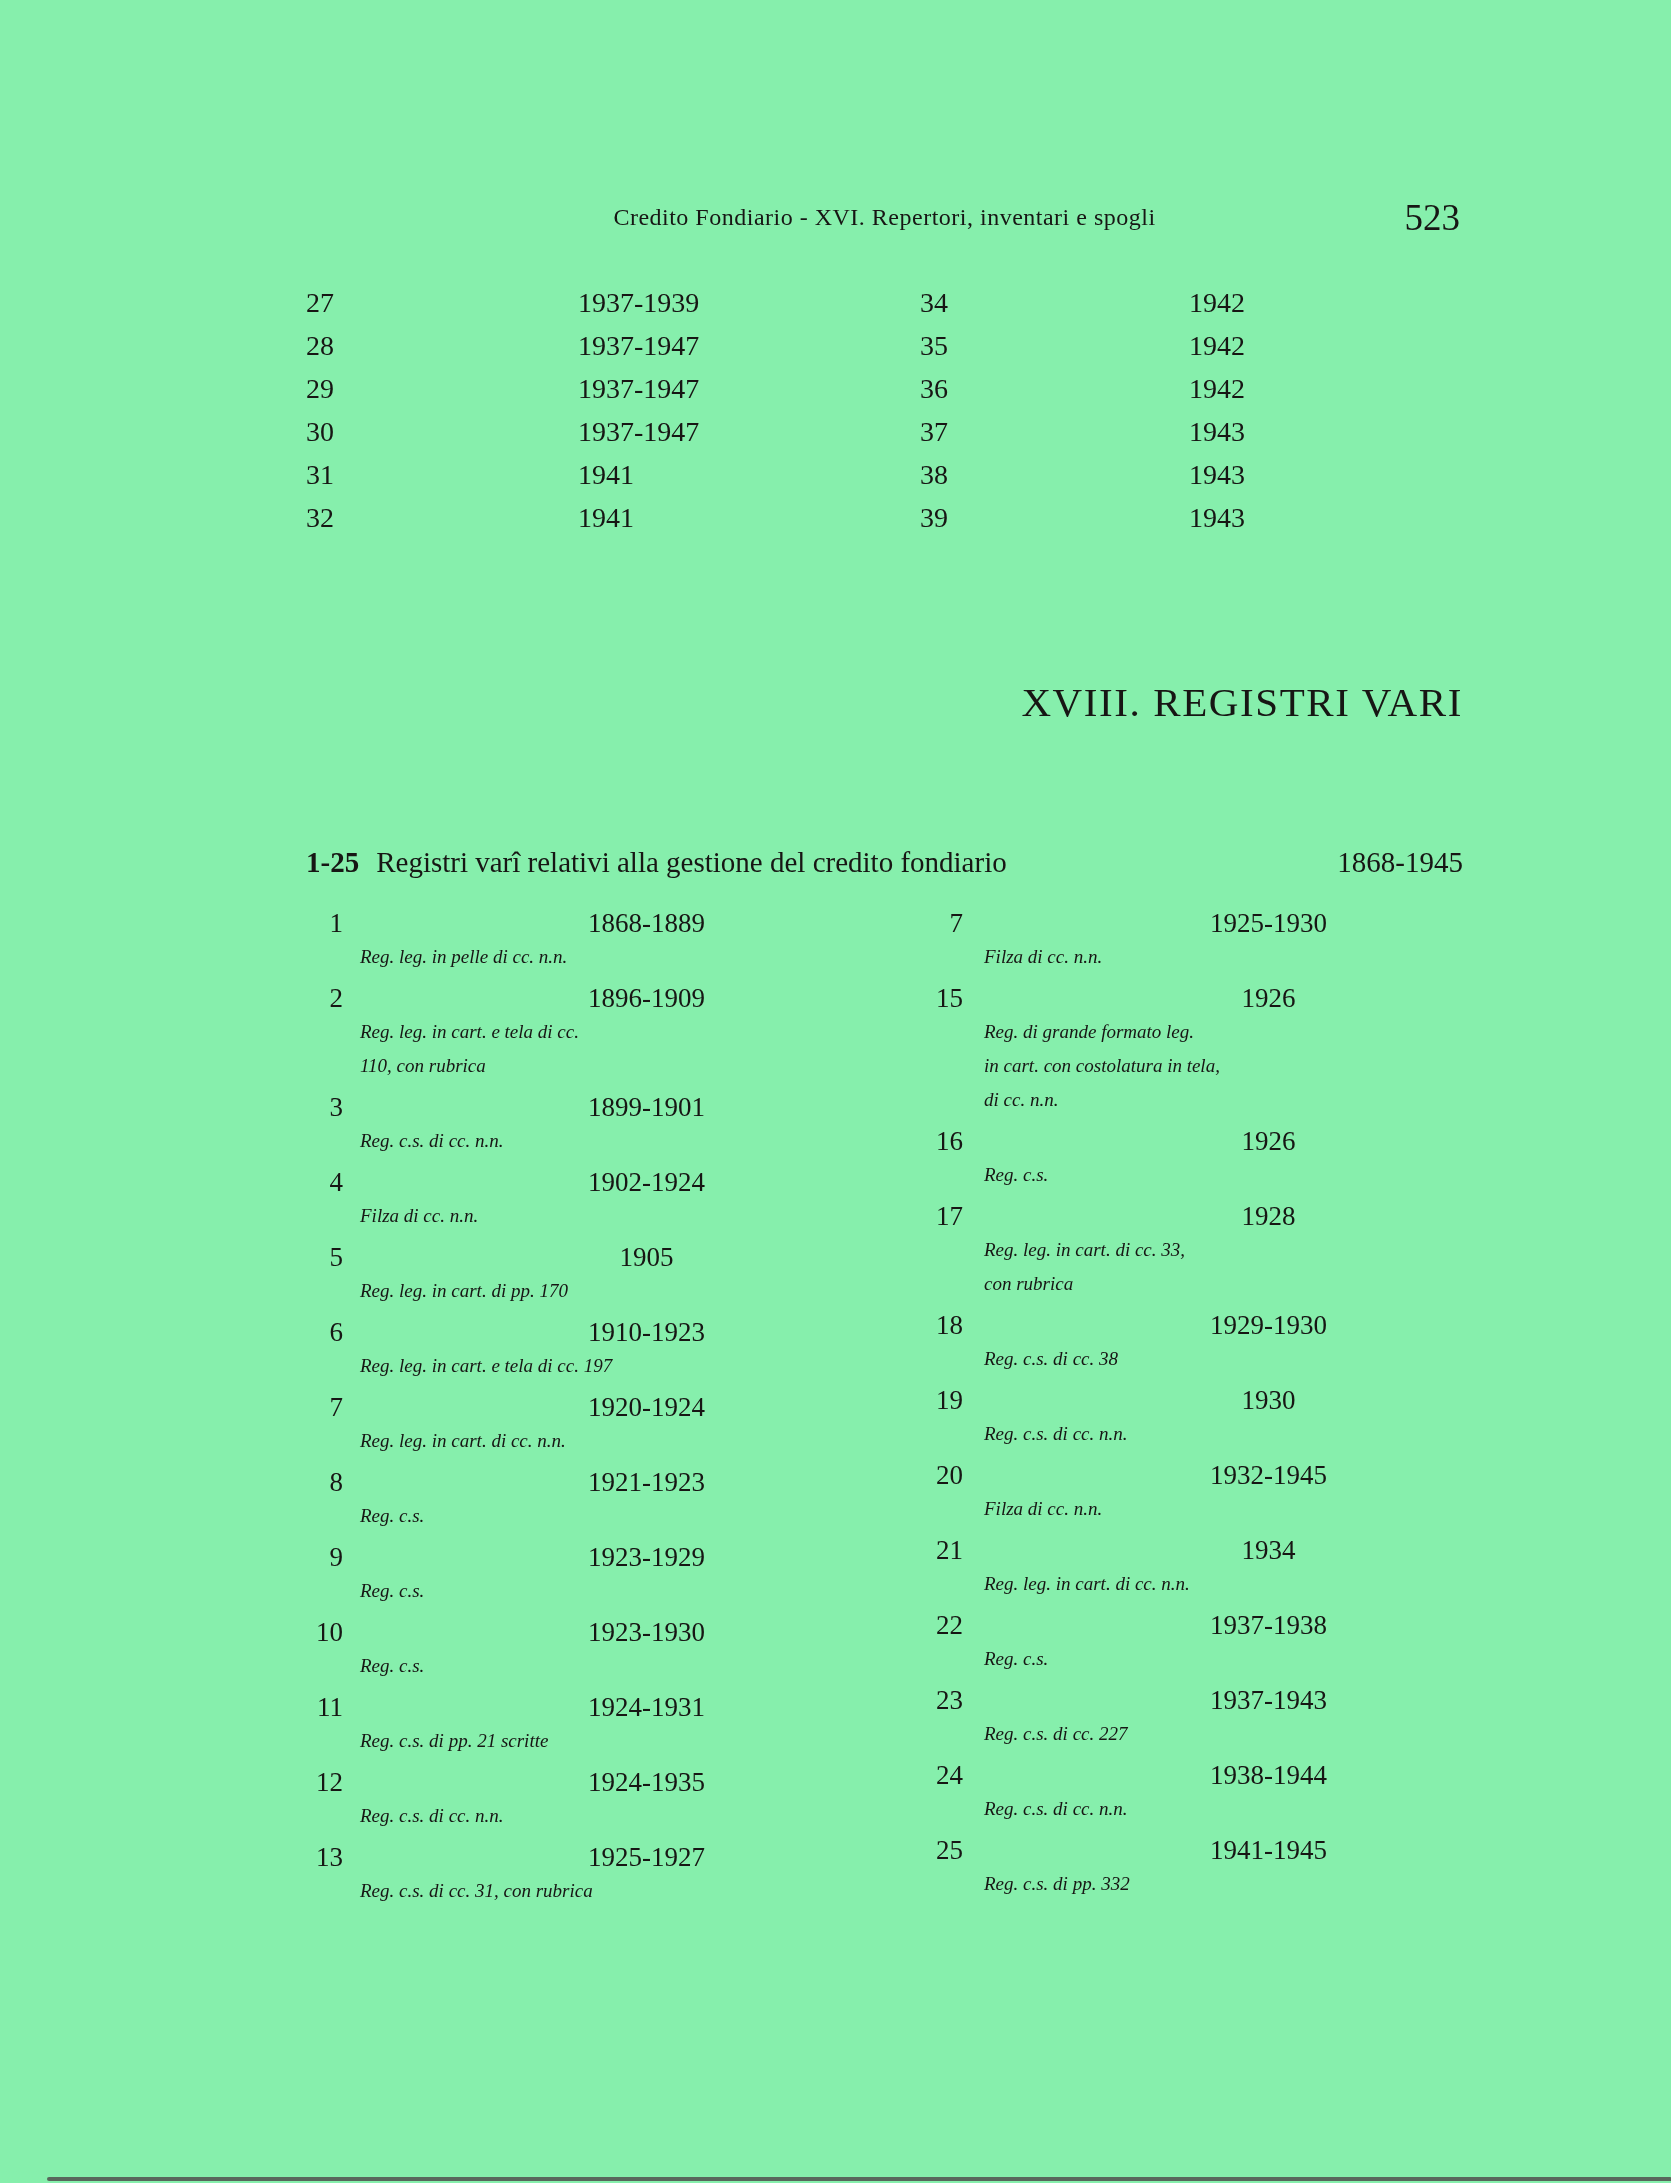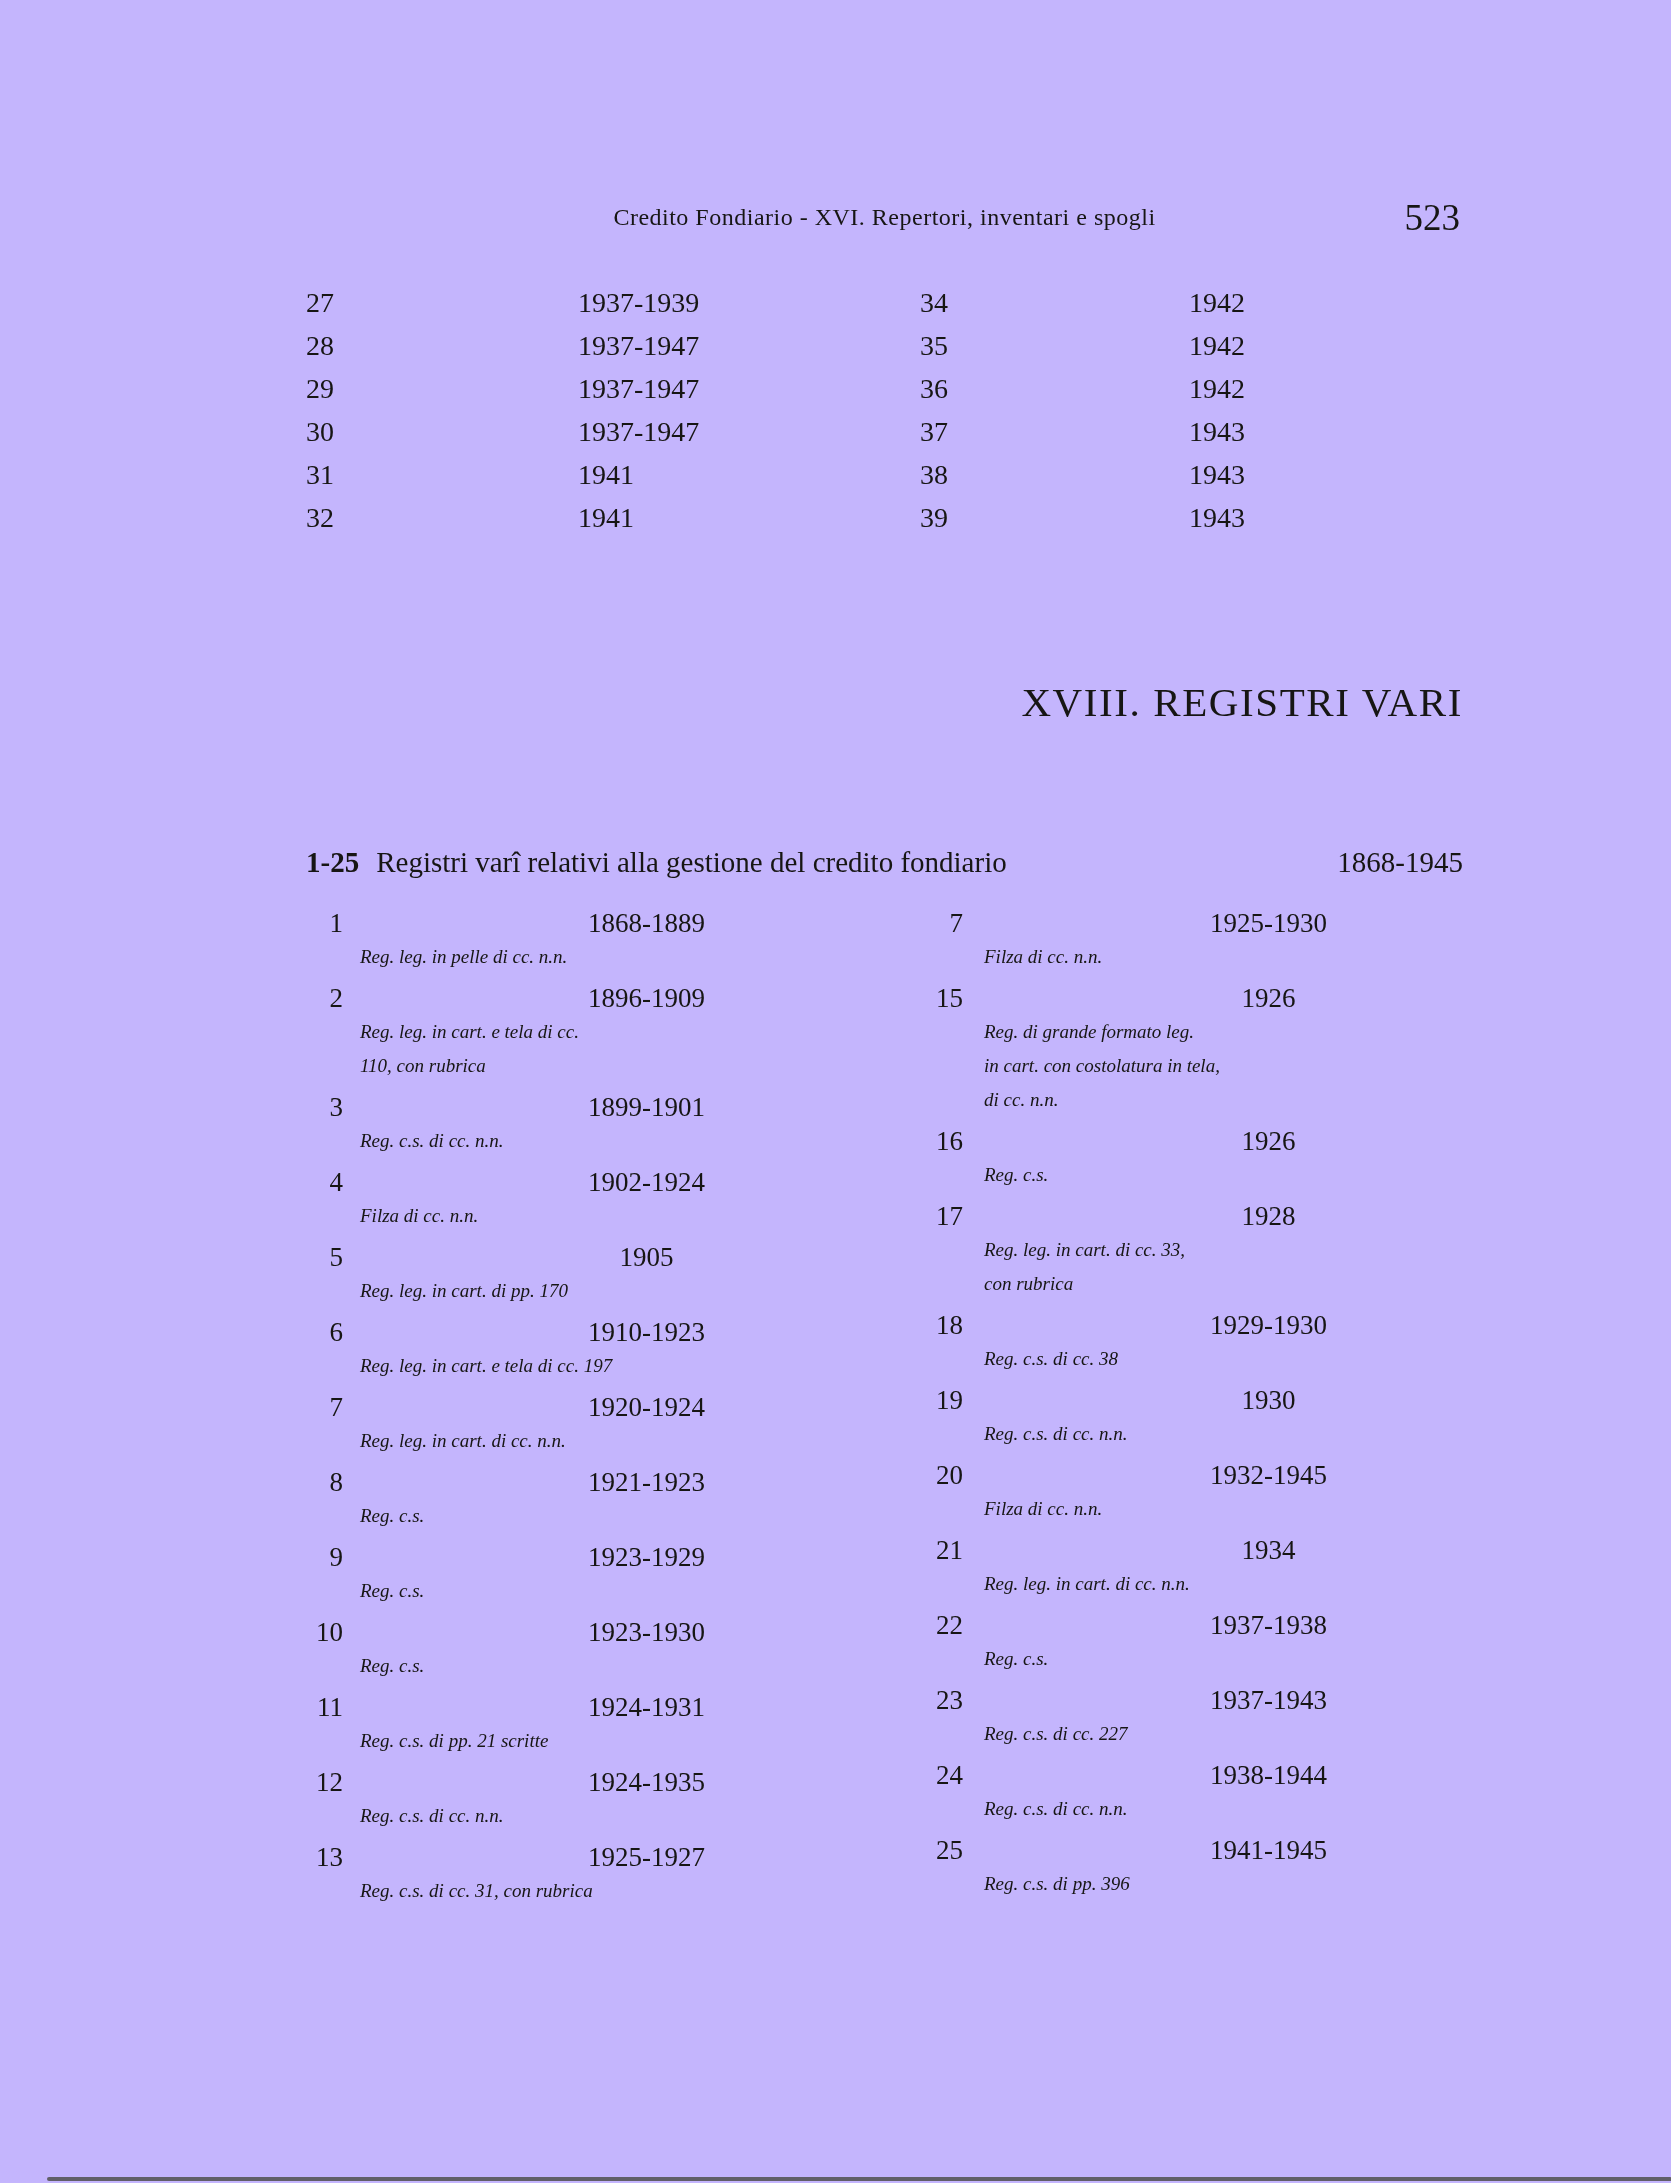--- a/index.html
+++ b/index.html
@@ -1,19 +1,19 @@
 <!DOCTYPE html>
 <html style="font-size:12.5px"><head>
 <meta charset="utf-8">
 <style>
   html,body { margin:0; padding:0; background:#e9e7e2; }
   .page {
     position:relative;
     width:1672px; height:2183px;
-    background:#c4b5fd;
+    background:#86efac;
     font-family:"Liberation Serif","DejaVu Serif",serif;
     color:#171614;
     overflow:hidden;
   }
 
   
   .header-row { position:absolute; left:306px; top:196px; width:1157px; height:47px; }
   .header-text {
     position:absolute; left:0; right:0; top:7.8px;
     text-align:center; font-size:24px; letter-spacing:0.5px;
@@ -195,19 +195,19 @@
       <div class="item">
         <div class="item-head"><span class="inum">23</span><span class="iyear">1937-1943</span></div>
         <div class="idesc">Reg. c.s. di cc. 227</div>
       </div>
       <div class="item">
         <div class="item-head"><span class="inum">24</span><span class="iyear">1938-1944</span></div>
         <div class="idesc">Reg. c.s. di cc. n.n.</div>
       </div>
       <div class="item">
         <div class="item-head"><span class="inum">25</span><span class="iyear">1941-1945</span></div>
-        <div class="idesc">Reg. c.s. di pp. 396</div>
+        <div class="idesc">Reg. c.s. di pp. 332</div>
       </div>
     </div>
 
   <div class="scan-edge"></div>
 </div>
 
 
 </body></html>

